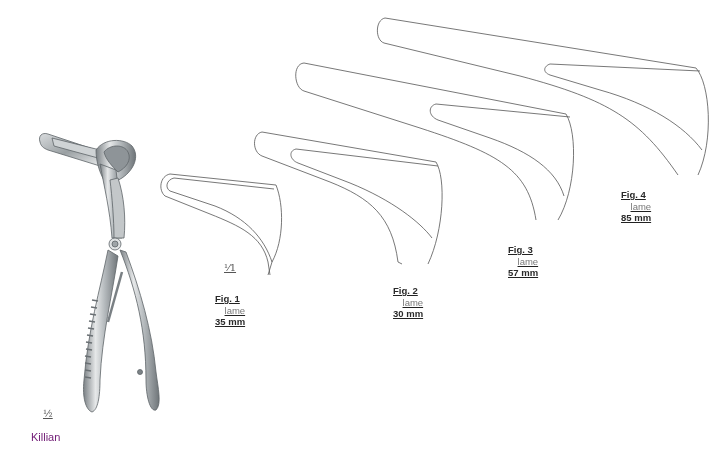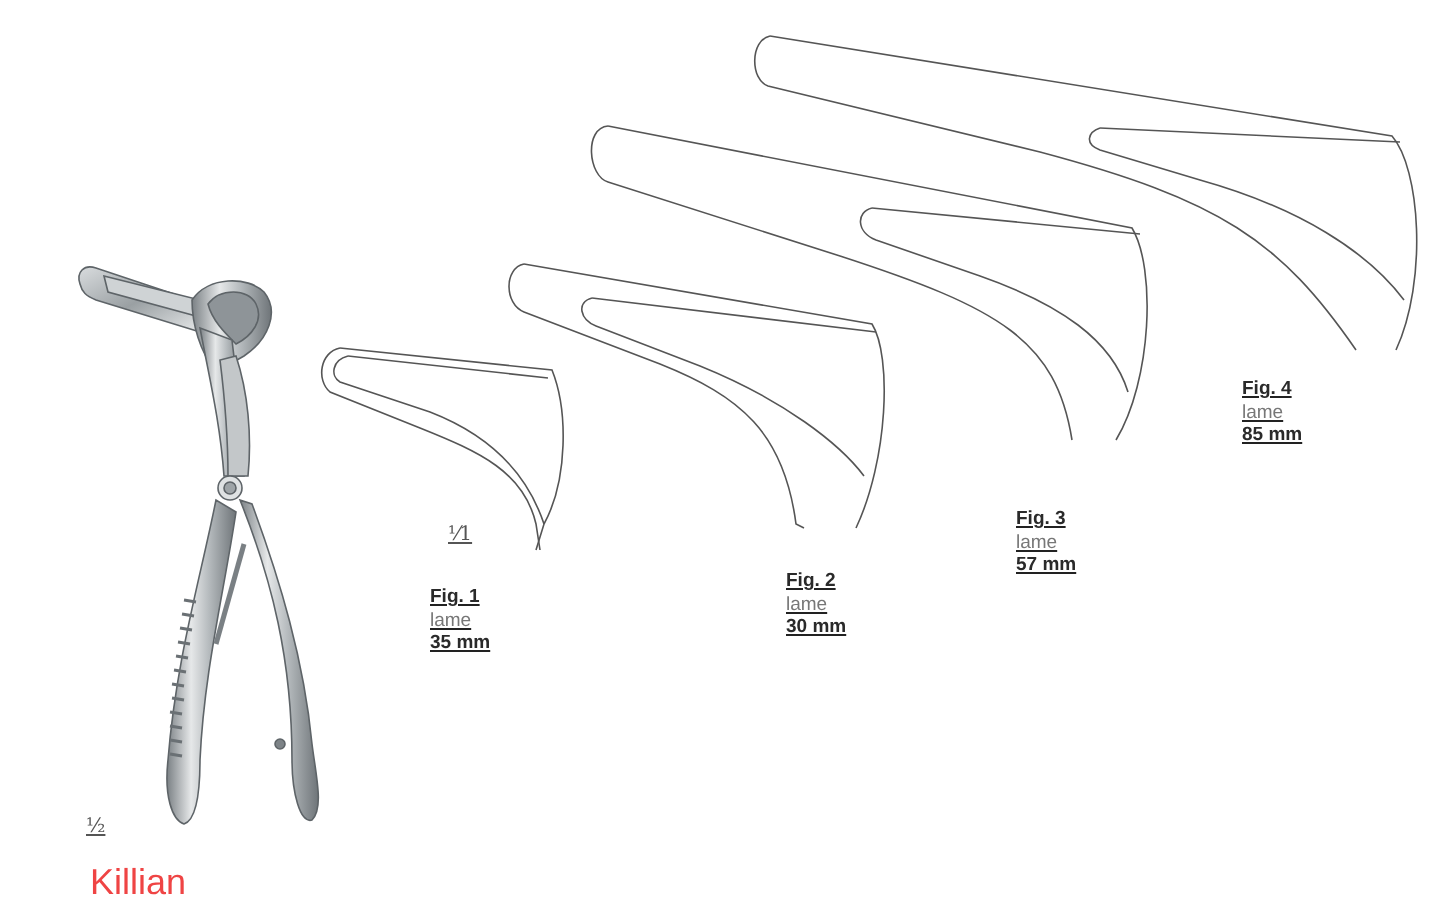--- a/index.html
+++ b/index.html
@@ -2,24 +2,24 @@
 <html><head>
 <meta charset="utf-8">
 <style>
   html, body { margin: 0; padding: 0; background: #ffffff; }
   body { width: 726px; height: 452px; position: relative; overflow: hidden;
          font-family: "Liberation Sans", "DejaVu Sans", sans-serif; color: #222; }
   .canvas { position: absolute; left: 0; top: 0; width: 726px; height: 452px; }
   svg.drawings { position: absolute; left: 0; top: 0; }
   .fig-label { position: absolute; font-size: 9.5px; line-height: 11.5px; text-decoration: underline; }
   .fig-label .fig-title { font-weight: bold; color: #2a2a2a; display: block; }
-  .fig-label .fig-sub { color: #777; display: block; }
+  .fig-label .fig-sub { color: #777; display: block; text-align: right; }
   .fig-label .fig-len { font-weight: bold; color: #2a2a2a; display: block; text-align: right; }
   .scale { position: absolute; font-size: 10px; color: #555; font-family: "DejaVu Serif", serif; text-decoration: underline; }
-  .product-name { position: absolute; left: 45px; top: 431px; font-size: 18px; color: #ef4444; }
+  .product-name { position: absolute; left: 31px; top: 431px; font-size: 11px; color: #701a75; }
 </style>
 </head>
 <body>
 
 <div class="canvas">
 
   <svg class="drawings" width="726" height="452" viewBox="0 0 726 452">
     <defs>
       <linearGradient id="steel" x1="0" y1="0" x2="1" y2="0">
         <stop offset="0" stop-color="#7b8185"></stop>
@@ -109,21 +109,21 @@
     <span class="fig-sub">lame</span>
     <span class="fig-len">35 mm</span>
   </div>
 
   <div class="fig-label" style="left:393px; top:285px;">
     <span class="fig-title">Fig. 2</span>
     <span class="fig-sub">lame</span>
     <span class="fig-len">30 mm</span>
   </div>
 
-  <div class="fig-label" style="left:508px; top:254px;">
+  <div class="fig-label" style="left:508px; top:244px;">
     <span class="fig-title">Fig. 3</span>
     <span class="fig-sub">lame</span>
     <span class="fig-len">57 mm</span>
   </div>
 
   <div class="fig-label" style="left:621px; top:189px;">
     <span class="fig-title">Fig. 4</span>
     <span class="fig-sub">lame</span>
     <span class="fig-len">85 mm</span>
   </div>

